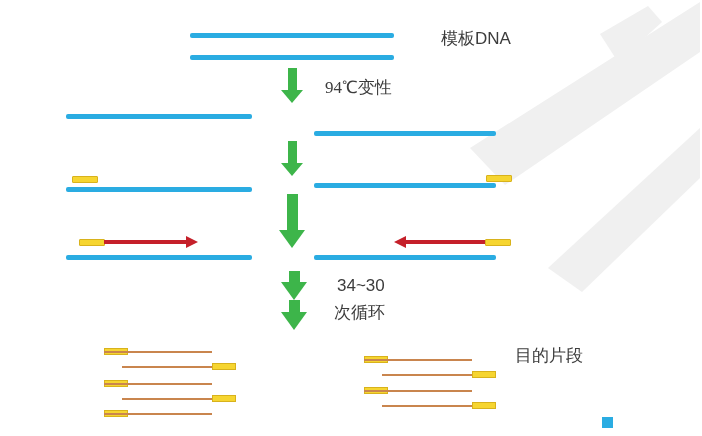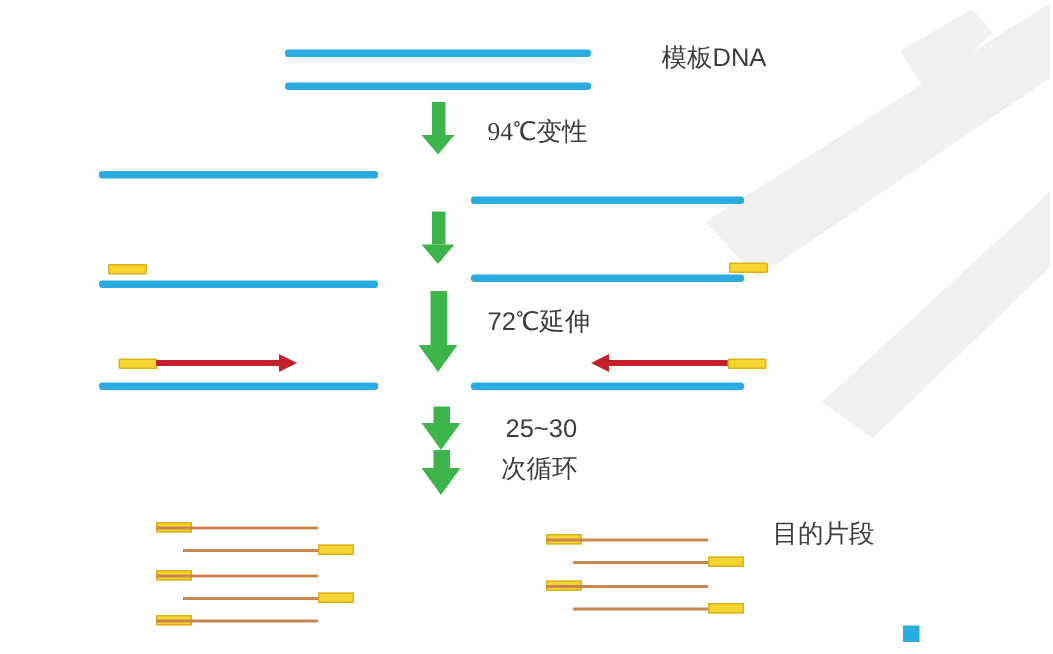--- a/index.html
+++ b/index.html
@@ -68,21 +68,20 @@
 
     <div class="primer" style="left:68px;top:176px;width:26px;"></div>
     <div class="strand" style="left:62px;top:187px;width:186px;"></div>
     <div class="strand" style="left:310px;top:183px;width:182px;"></div>
     <div class="primer" style="left:482px;top:175px;width:26px;"></div>
 
     <div class="green-arrow" style="left:275px;top:194px;">
       <div class="ga-shaft big" style="height:36px;"></div>
       <div class="ga-head big"></div>
     </div>
-    <div class="label" style="left:321px;top:205px;">72℃延伸</div>
 
     <div class="primer" style="left:75px;top:239px;width:26px;"></div>
     <div class="red-arrow" style="left:100px;top:236px;">
       <div class="ra-shaft"></div>
       <div class="ra-head-right"></div>
     </div>
     <div class="strand" style="left:62px;top:255px;width:186px;"></div>
 
     <div class="red-arrow" style="left:390px;top:236px;">
       <div class="ra-head-left"></div>
@@ -92,21 +91,21 @@
     <div class="strand" style="left:310px;top:255px;width:182px;"></div>
 
     <div class="green-arrow" style="left:277px;top:271px;">
       <div class="ga-shaft" style="height:11px;width:11px;"></div>
       <div class="ga-head big"></div>
     </div>
     <div class="green-arrow" style="left:277px;top:300px;">
       <div class="ga-shaft" style="height:12px;width:11px;"></div>
       <div class="ga-head big"></div>
     </div>
-    <div class="label" style="left:333px;top:276px;">25~30</div>
+    <div class="label" style="left:333px;top:276px;">34~30</div>
     <div class="label" style="left:330px;top:303px;">次循环</div>
 
     <div class="product-primer" style="left:100px;top:348px;"></div>
     <div class="product-line" style="left:100px;top:351px;width:108px;"></div>
 
     <div class="product-line" style="left:118px;top:366px;width:114px;"></div>
     <div class="product-primer" style="left:208px;top:363px;"></div>
 
     <div class="product-primer" style="left:100px;top:380px;"></div>
     <div class="product-line" style="left:100px;top:383px;width:108px;"></div>

